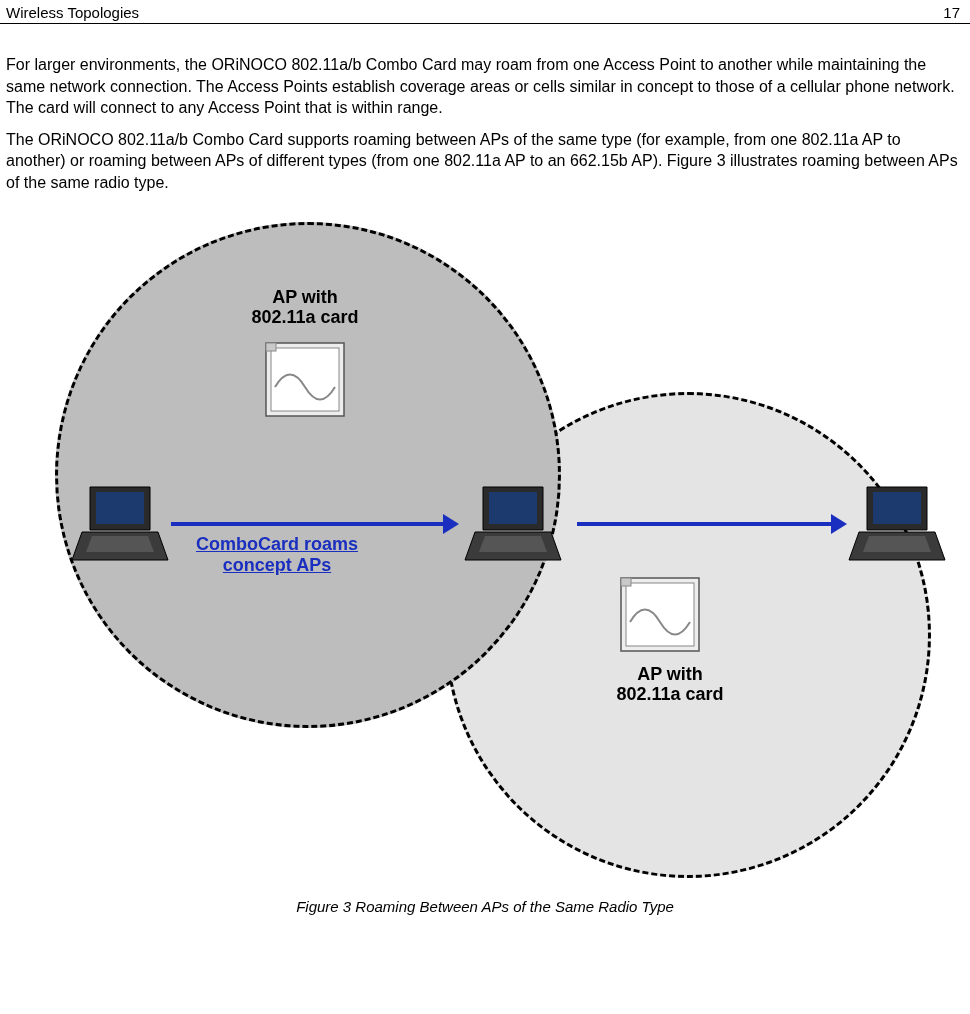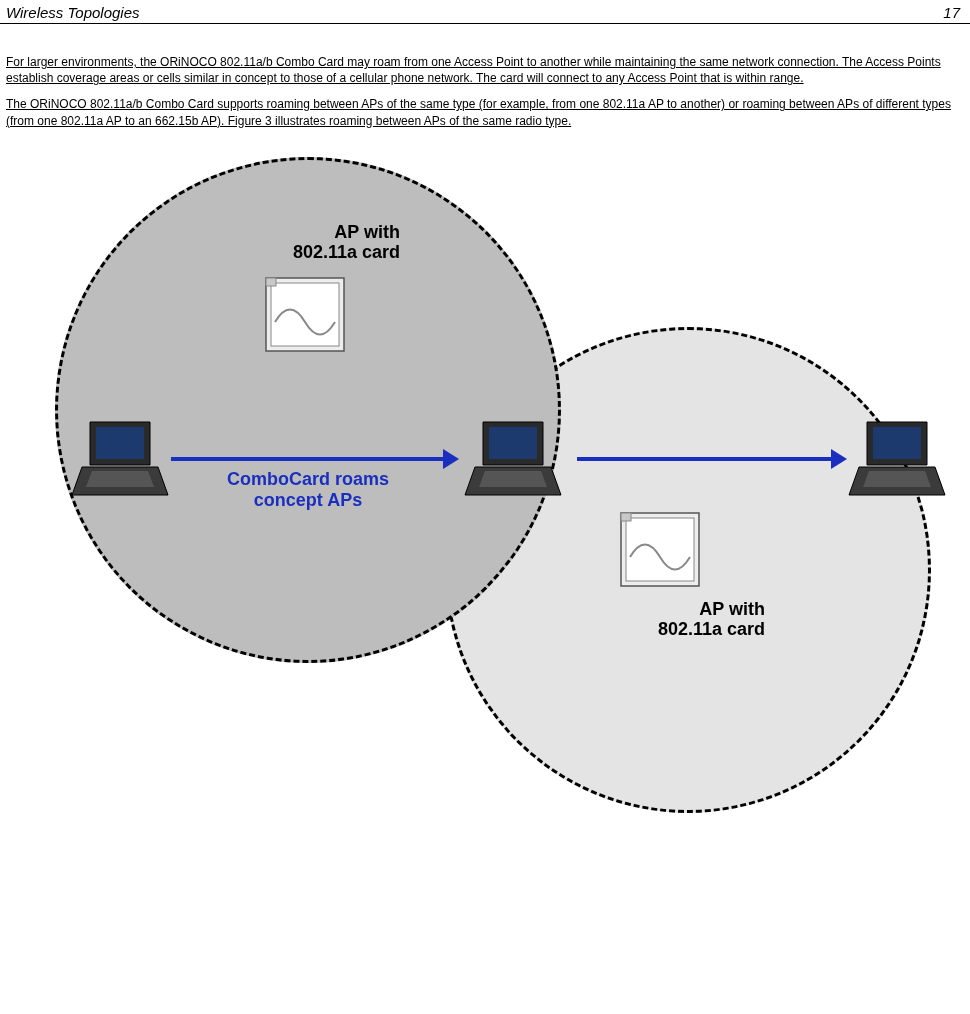--- a/index.html
+++ b/index.html
@@ -11,37 +11,35 @@
     position:relative;
     background:#fff;
   }
   .header-row{
     display:flex;
     justify-content:space-between;
     align-items:flex-end;
     padding:4px 10px 2px 6px;
     border-bottom:1px solid #000;
     font-size:15px;
-    font-style:italic;
   }
   .content{
     padding:30px 6px 0 6px;
   }
   h2{
     font-family:"Segoe UI", Arial, sans-serif;
     font-weight:900;
     font-size:24px;
     margin:0 0 8px 0;
     letter-spacing:-0.3px;
   }
   .para{
-    font-size:12px;
+    font-size:16px;
     line-height:1.35;
     margin:0 0 10px 0;
-    text-decoration:underline;
   }
   .figure-wrap{
     position:relative;
     width:940px;
     height:680px;
     margin:18px auto 0 auto;
   }
   .figure-caption{
     text-align:center;
     font-style:italic;
@@ -63,21 +61,21 @@
     width:480px;height:480px;
     left:430px; top:180px;
     background:#e4e4e4;
   }
   
   .ap-label{
     position:absolute;
     font-family:Verdana, Arial, sans-serif;
     font-weight:bold;
     font-size:18px;
-    text-align:right;
+    text-align:center;
     line-height:1.15;
   }
   .roam-label{
     position:absolute;
     font-family:Verdana, Arial, sans-serif;
     font-weight:bold;
     font-size:18px;
     color:#1a2fbf;
     text-align:center;
     line-height:1.2;
@@ -144,21 +142,21 @@
       <svg viewBox="0 0 100 85">
         <polygon points="20,5 80,5 80,48 20,48" fill="#2a2a2a" stroke="#000"></polygon>
         <rect x="26" y="10" width="48" height="32" fill="#1d3a6e"></rect>
         <polygon points="12,50 88,50 98,78 2,78" fill="#3b3b3b" stroke="#000"></polygon>
         <polygon points="22,54 78,54 84,70 16,70" fill="#555"></polygon>
       </svg>
     </div>
 
     <div class="arrow" style="left:156px; top:310px; width:274px;"></div>
 
-    <div class="roam-label" style="left:168px; top:322px; width:250px;">
+    <div class="roam-label" style="left:137px; top:322px; width:250px;text-decoration:underline;">
       <span>ComboCard roams</span><br>
       <span>concept APs</span>
     </div>
 
     <div class="laptop" style="left:448px; top:270px;">
       <svg viewBox="0 0 100 85">
         <polygon points="20,5 80,5 80,48 20,48" fill="#2a2a2a" stroke="#000"></polygon>
         <rect x="26" y="10" width="48" height="32" fill="#1d3a6e"></rect>
         <polygon points="12,50 88,50 98,78 2,78" fill="#3b3b3b" stroke="#000"></polygon>
         <polygon points="22,54 78,54 84,70 16,70" fill="#555"></polygon>
@@ -185,14 +183,15 @@
       </svg>
     </div>
 
     <div class="ap-label" style="left:560px; top:452px; width:190px;">
       <span>AP with</span><br>
       <span>802.11a card</span>
     </div>
 
   </div>
 
+  <div class="figure-caption">Figure 3 Roaming Between APs of the Same Radio Type</div>
 
 </div>
 
 </body></html>

